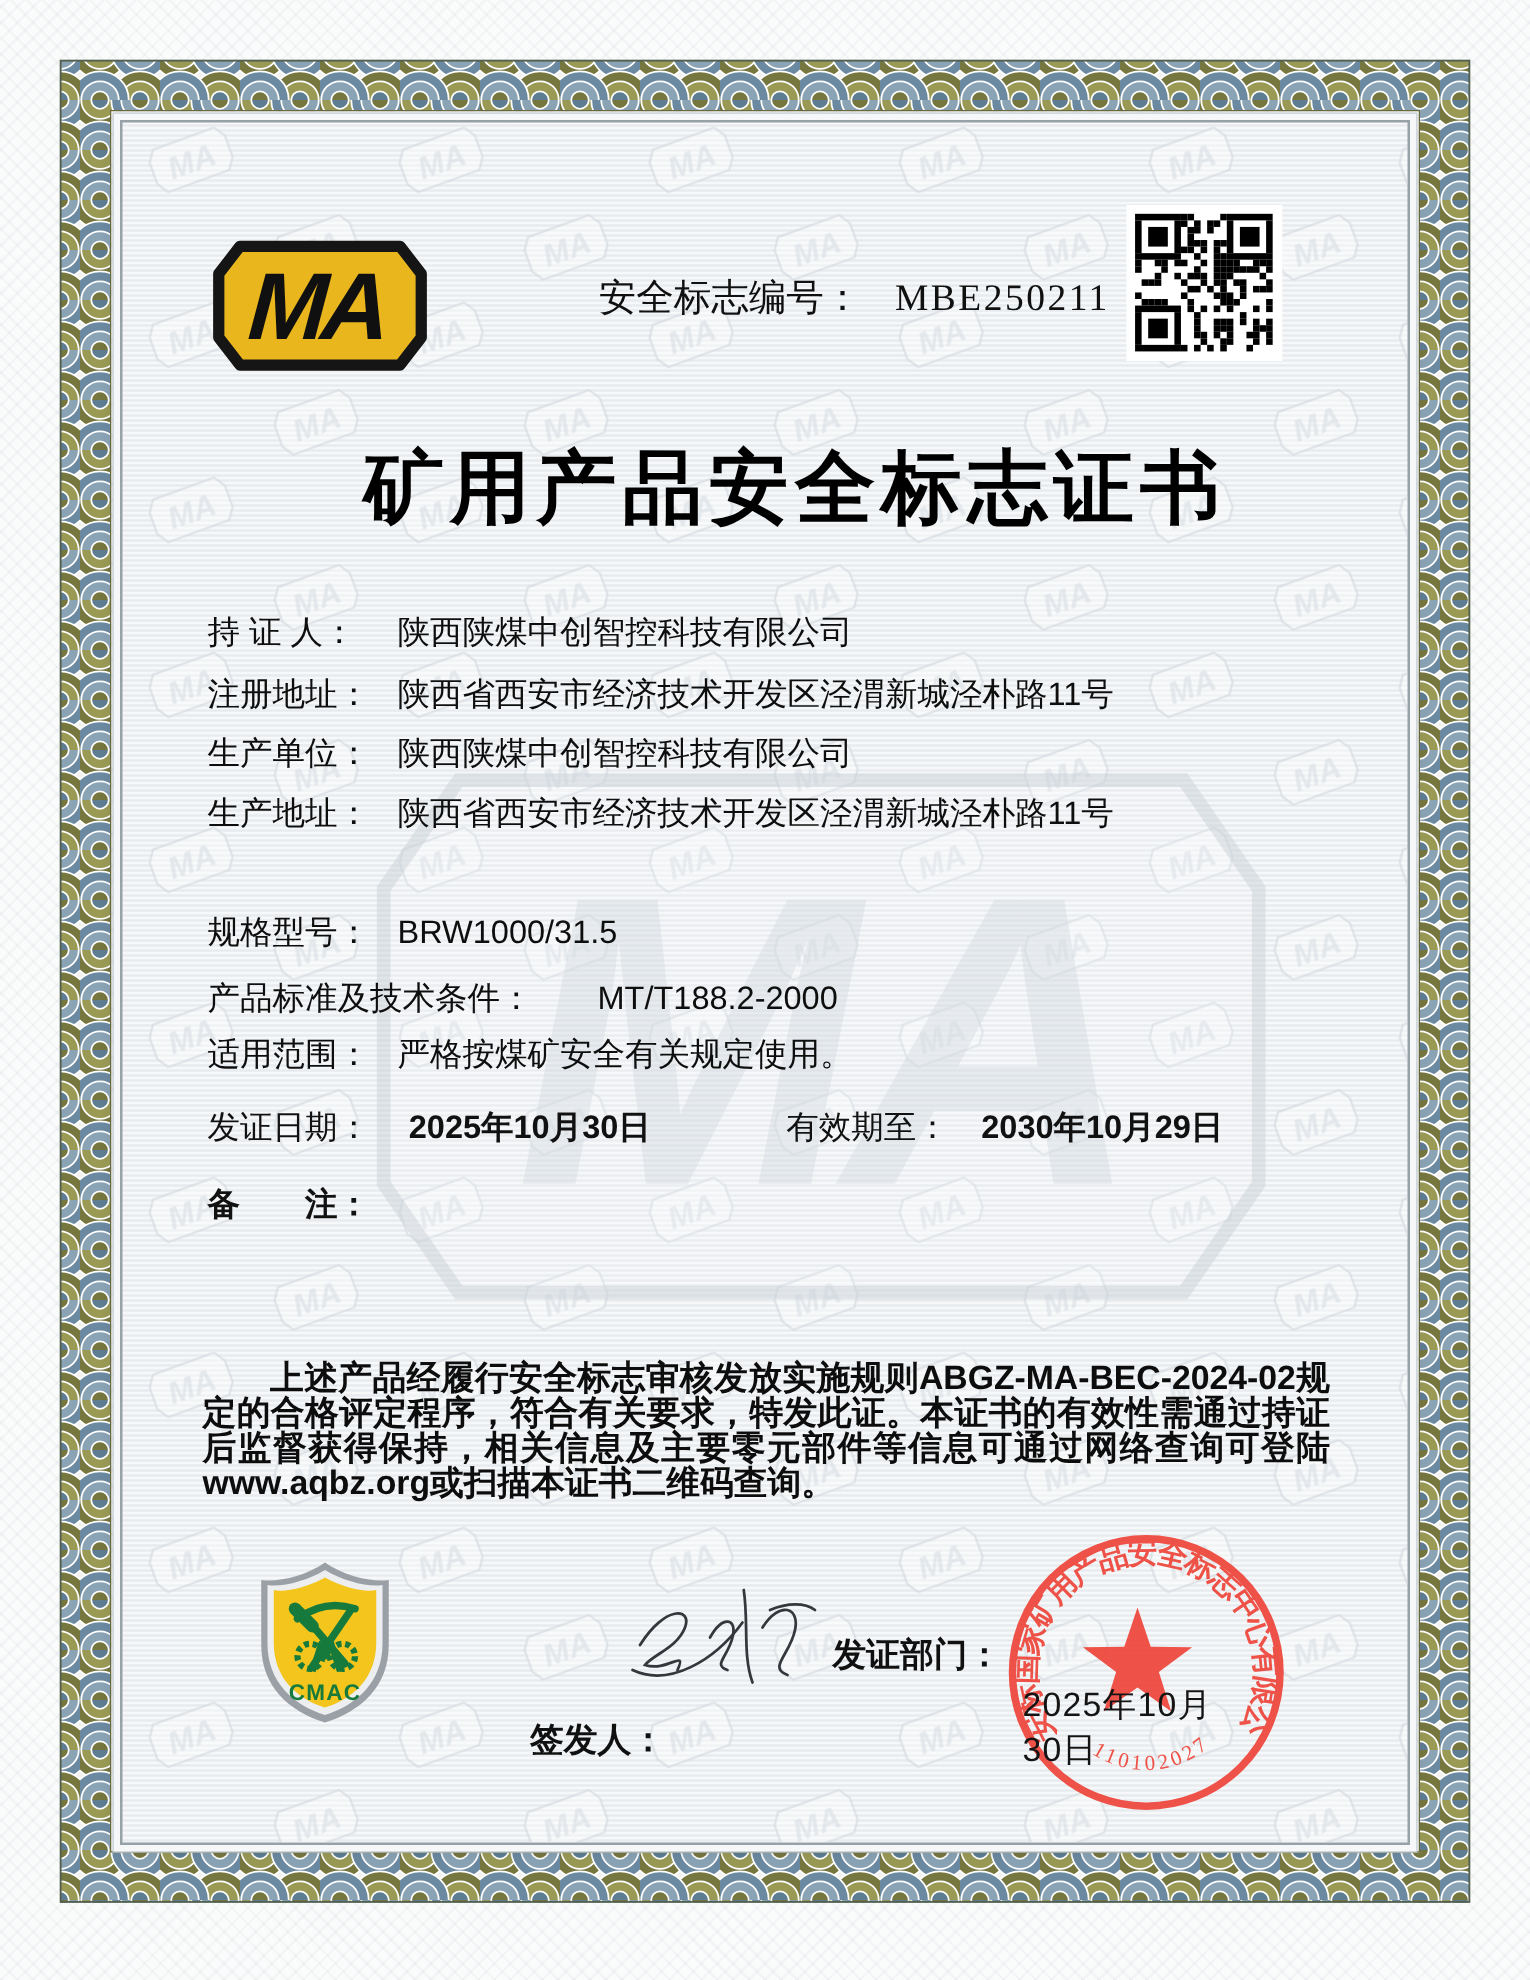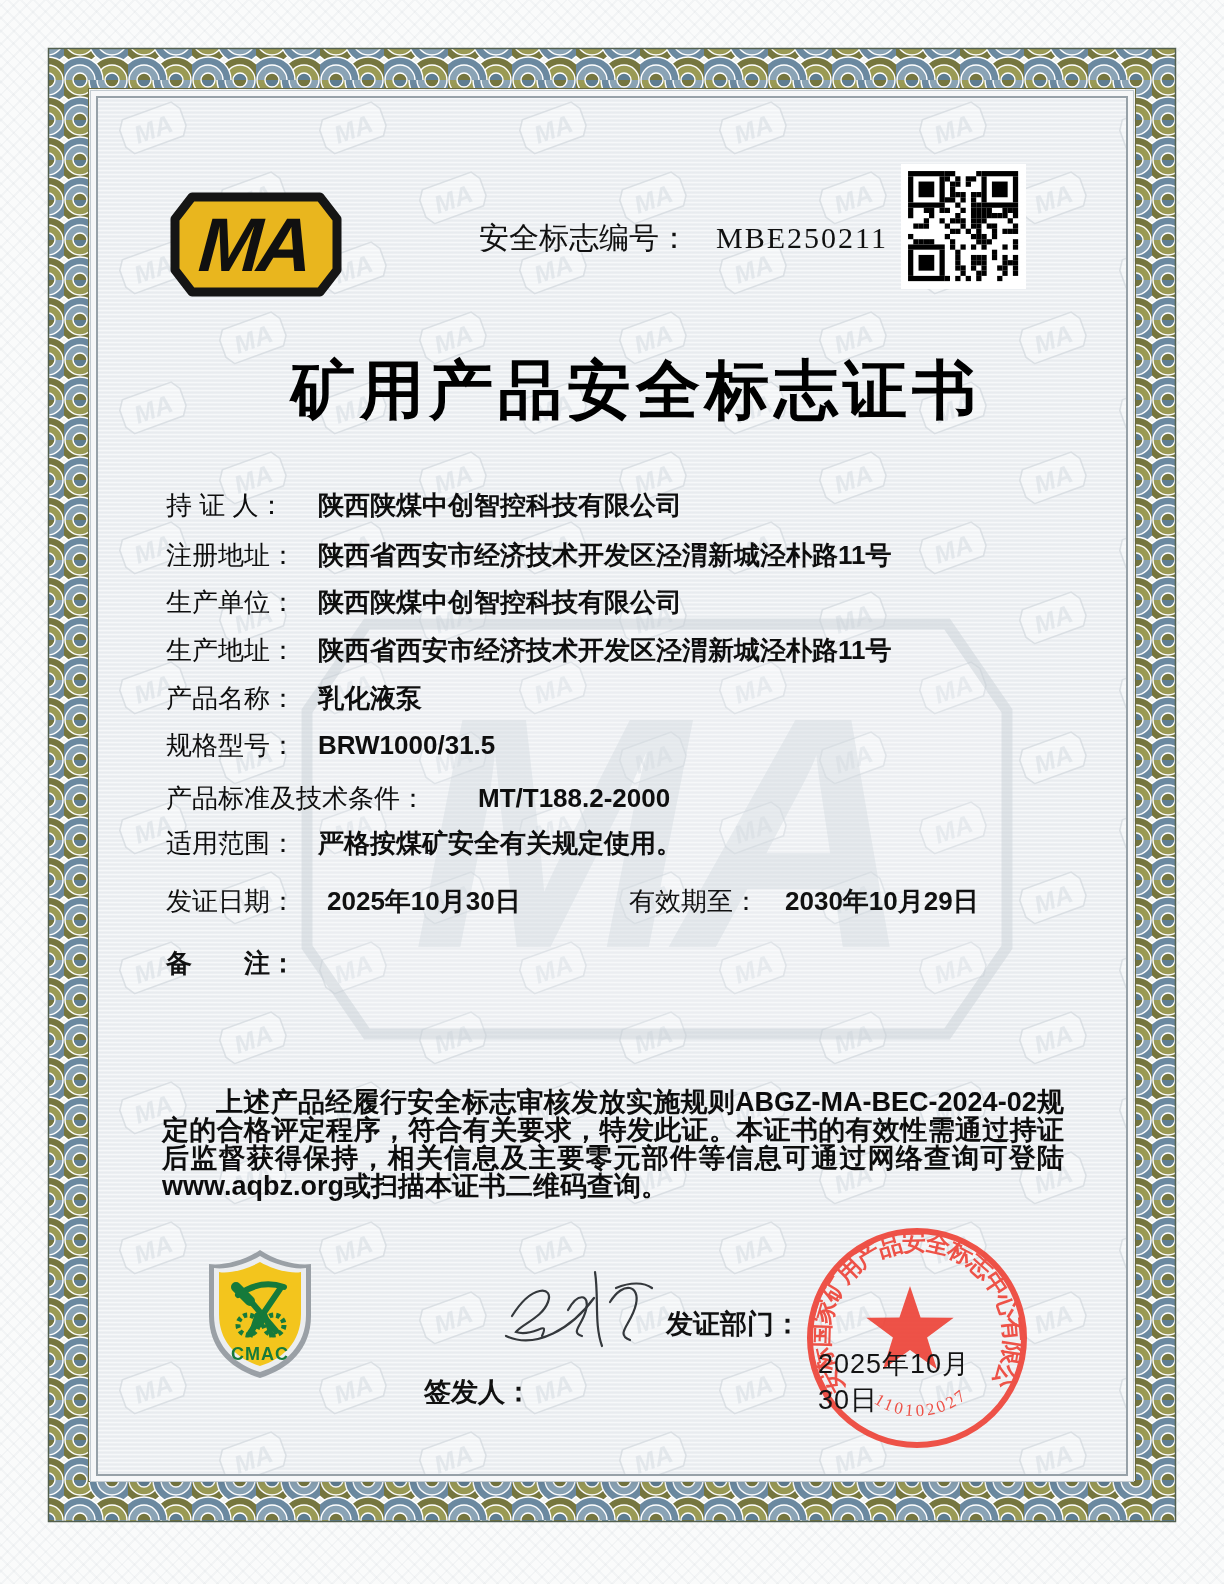--- a/index.html
+++ b/index.html
@@ -23,21 +23,21 @@
   }
   .wm-svg{position:absolute;left:0;top:0;width:100%;height:100%;}
   .content{position:absolute;left:0;top:0;width:1224px;height:1584px;}
   .abs{position:absolute;}
   .mark-line{left:479px;top:218px;font-family:"Liberation Serif", serif;font-size:30px;color:#101010;}
   .mark-line .num{letter-spacing:2px;margin-left:27px;}
   .title{left:13px;top:347px;width:1224px;text-align:center;
     font-family:"Liberation Serif", serif;font-weight:900;font-size:64px;letter-spacing:5px;color:#000;padding-left:11px;}
   .row{position:absolute;left:166px;display:flex;font-size:26px;line-height:34px;color:#0e0e0e;white-space:nowrap;}
   .row .label{width:152px;font-weight:500;flex:none;}
-  .row .value{font-weight:700;text-align:right;}
+  .row .value{font-weight:400;text-align:right;}
   .row.wide .label{width:auto;}
   .row.wide .value{margin-left:52px;}
   .dates-row{position:absolute;left:166px;top:884px;display:flex;font-size:26px;line-height:34px;white-space:nowrap;}
   .dates-row .l1{width:161px;font-weight:500;flex:none;}
   .dates-row .v1{width:302px;font-weight:700;flex:none;}
   .dates-row .l2{width:156px;font-weight:500;flex:none;}
   .dates-row .v2{font-weight:700;}
   .remark-row{position:absolute;left:166px;top:946px;font-size:26px;font-weight:700;}
   .statement{position:absolute;left:162px;top:1088px;width:902px;
     font-size:27px;line-height:28px;font-weight:700;text-align:justify;text-indent:2em;color:#0d0d0d;}
@@ -272,24 +272,20 @@
       <span class="value">陕西省西安市经济技术开发区泾渭新城泾朴路11号</span>
     </div>
     <div class="row" style="top:585px">
       <span class="label">生产单位：</span>
       <span class="value">陕西陕煤中创智控科技有限公司</span>
     </div>
     <div class="row" style="top:633px">
       <span class="label">生产地址：</span>
       <span class="value">陕西省西安市经济技术开发区泾渭新城泾朴路11号</span>
     </div>
-    <div class="row" style="top:681px">
-      <span class="label">产品名称：</span>
-      <span class="value">乳化液泵</span>
-    </div>
     <div class="row" style="top:728px">
       <span class="label">规格型号：</span>
       <span class="value">BRW1000/31.5</span>
     </div>
     <div class="row wide" style="top:781px">
       <span class="label">产品标准及技术条件：</span>
       <span class="value">MT/T188.2-2000</span>
     </div>
     <div class="row" style="top:826px">
       <span class="label">适用范围：</span>

